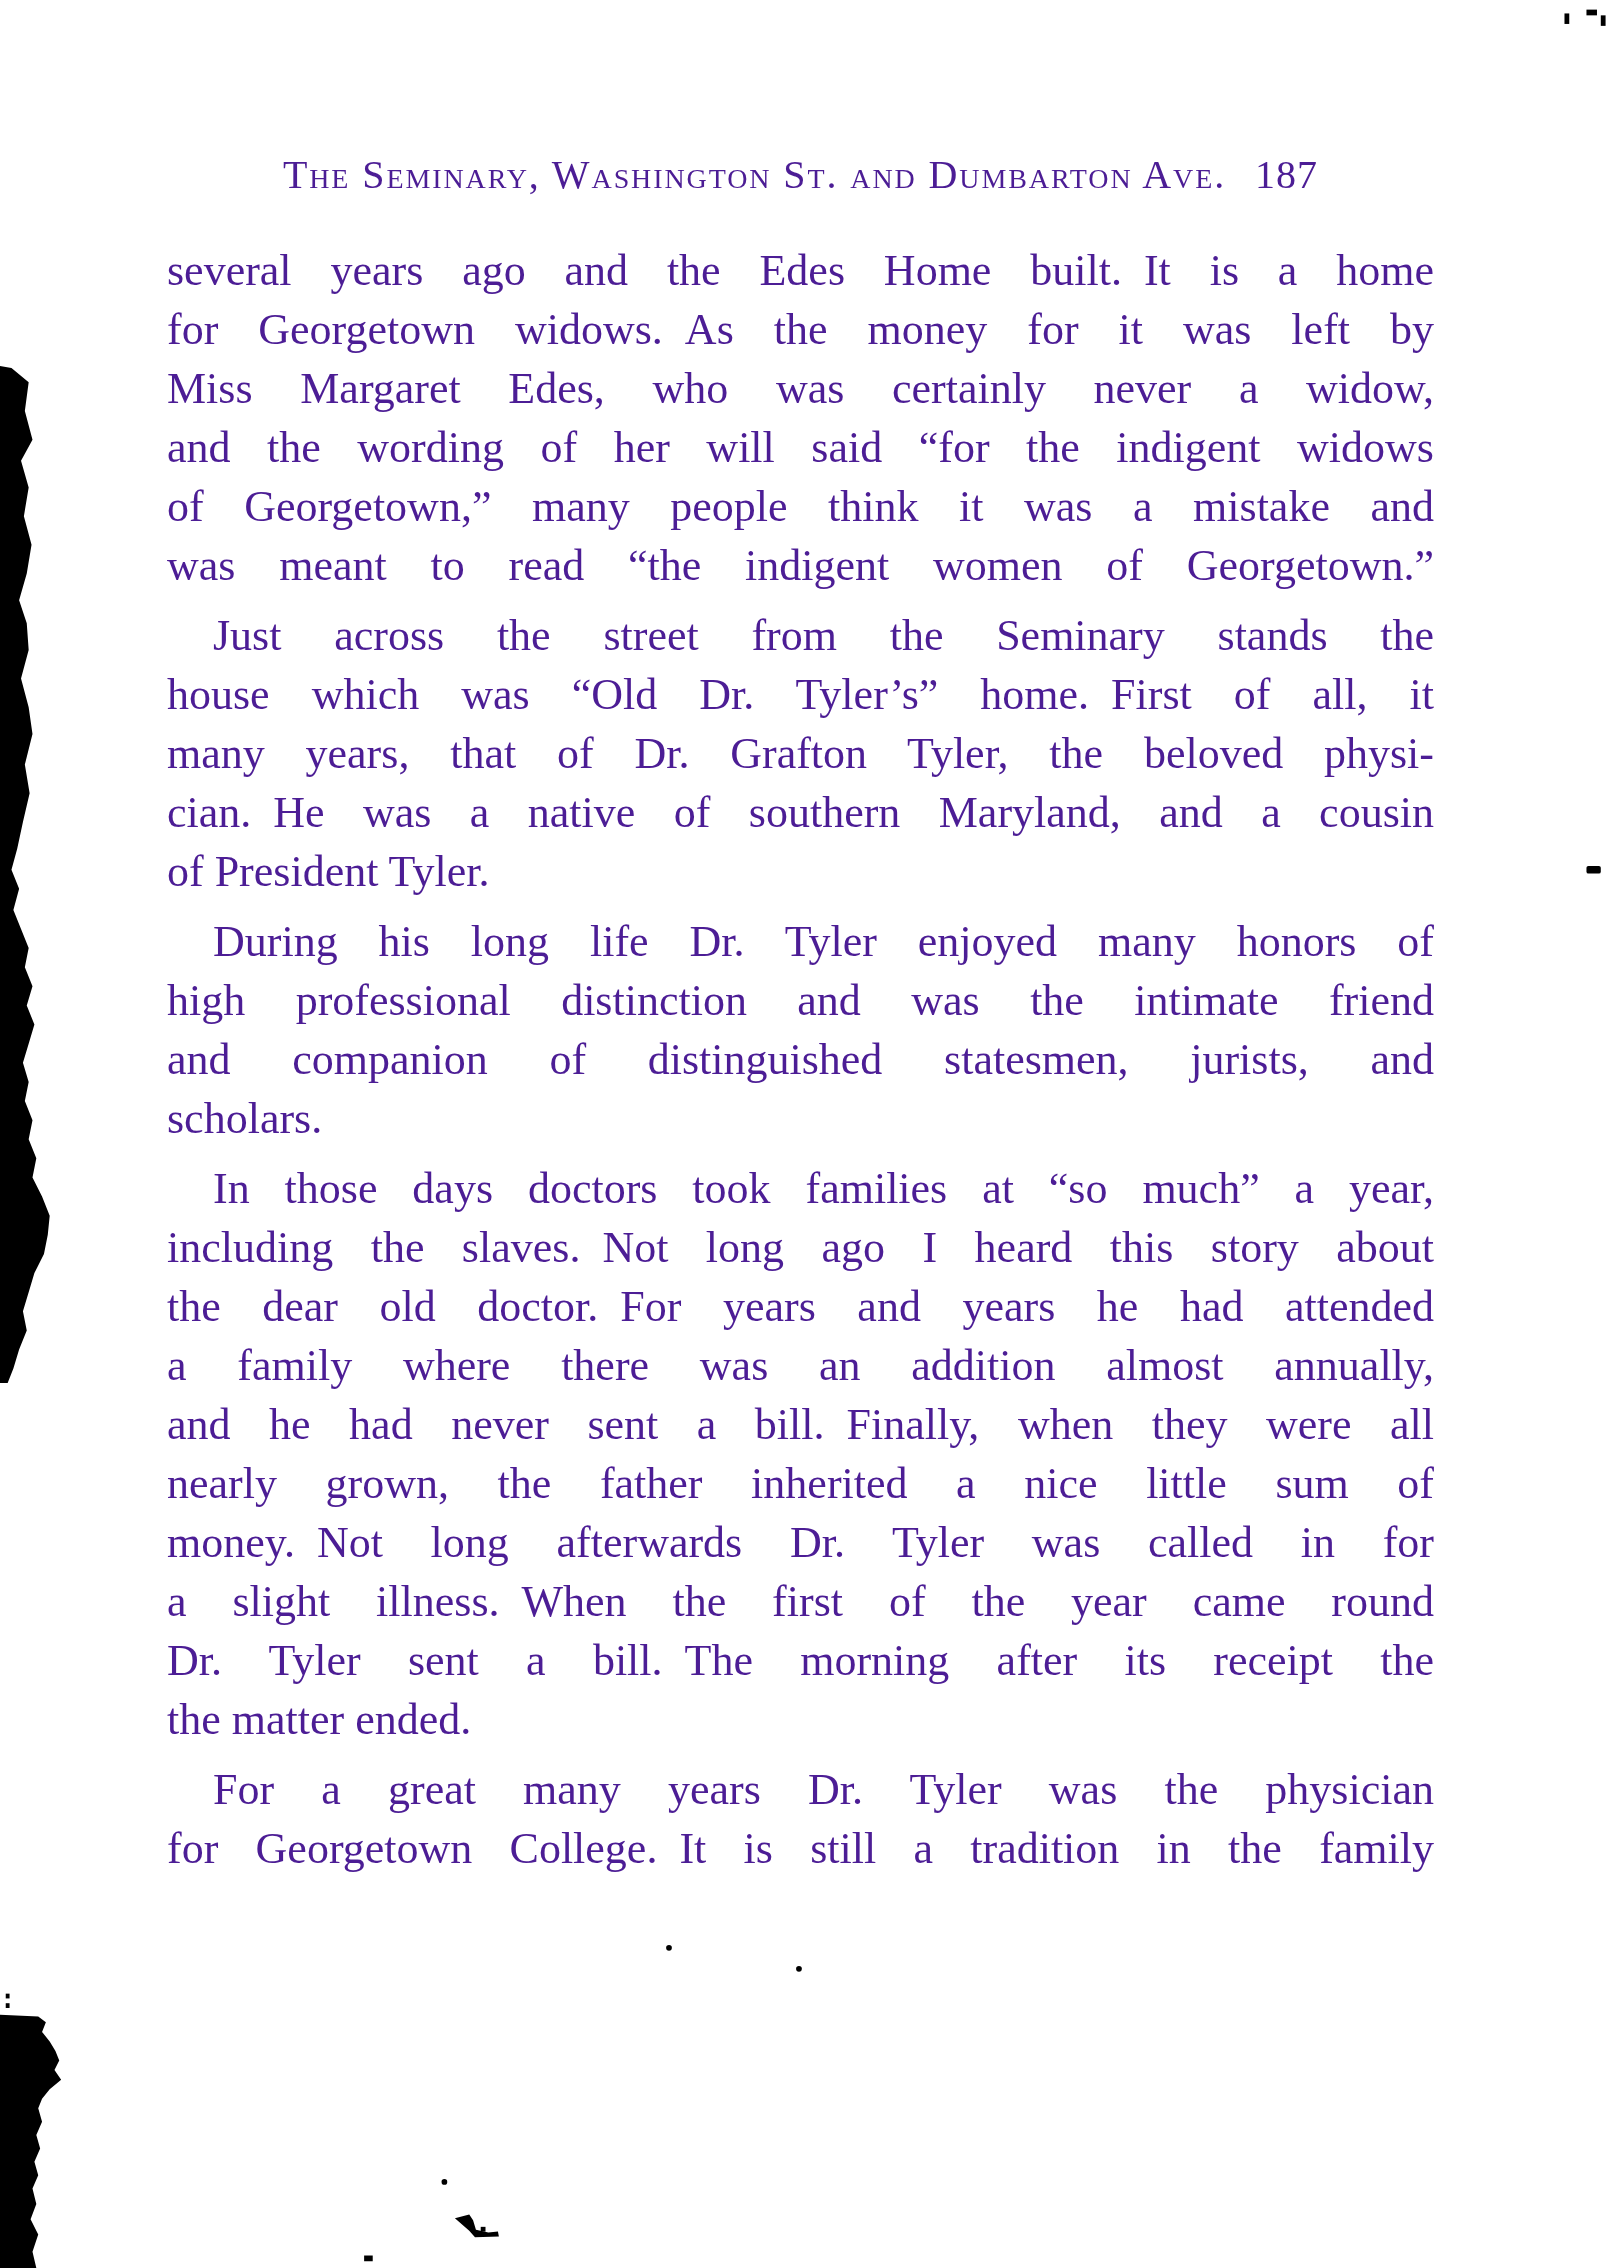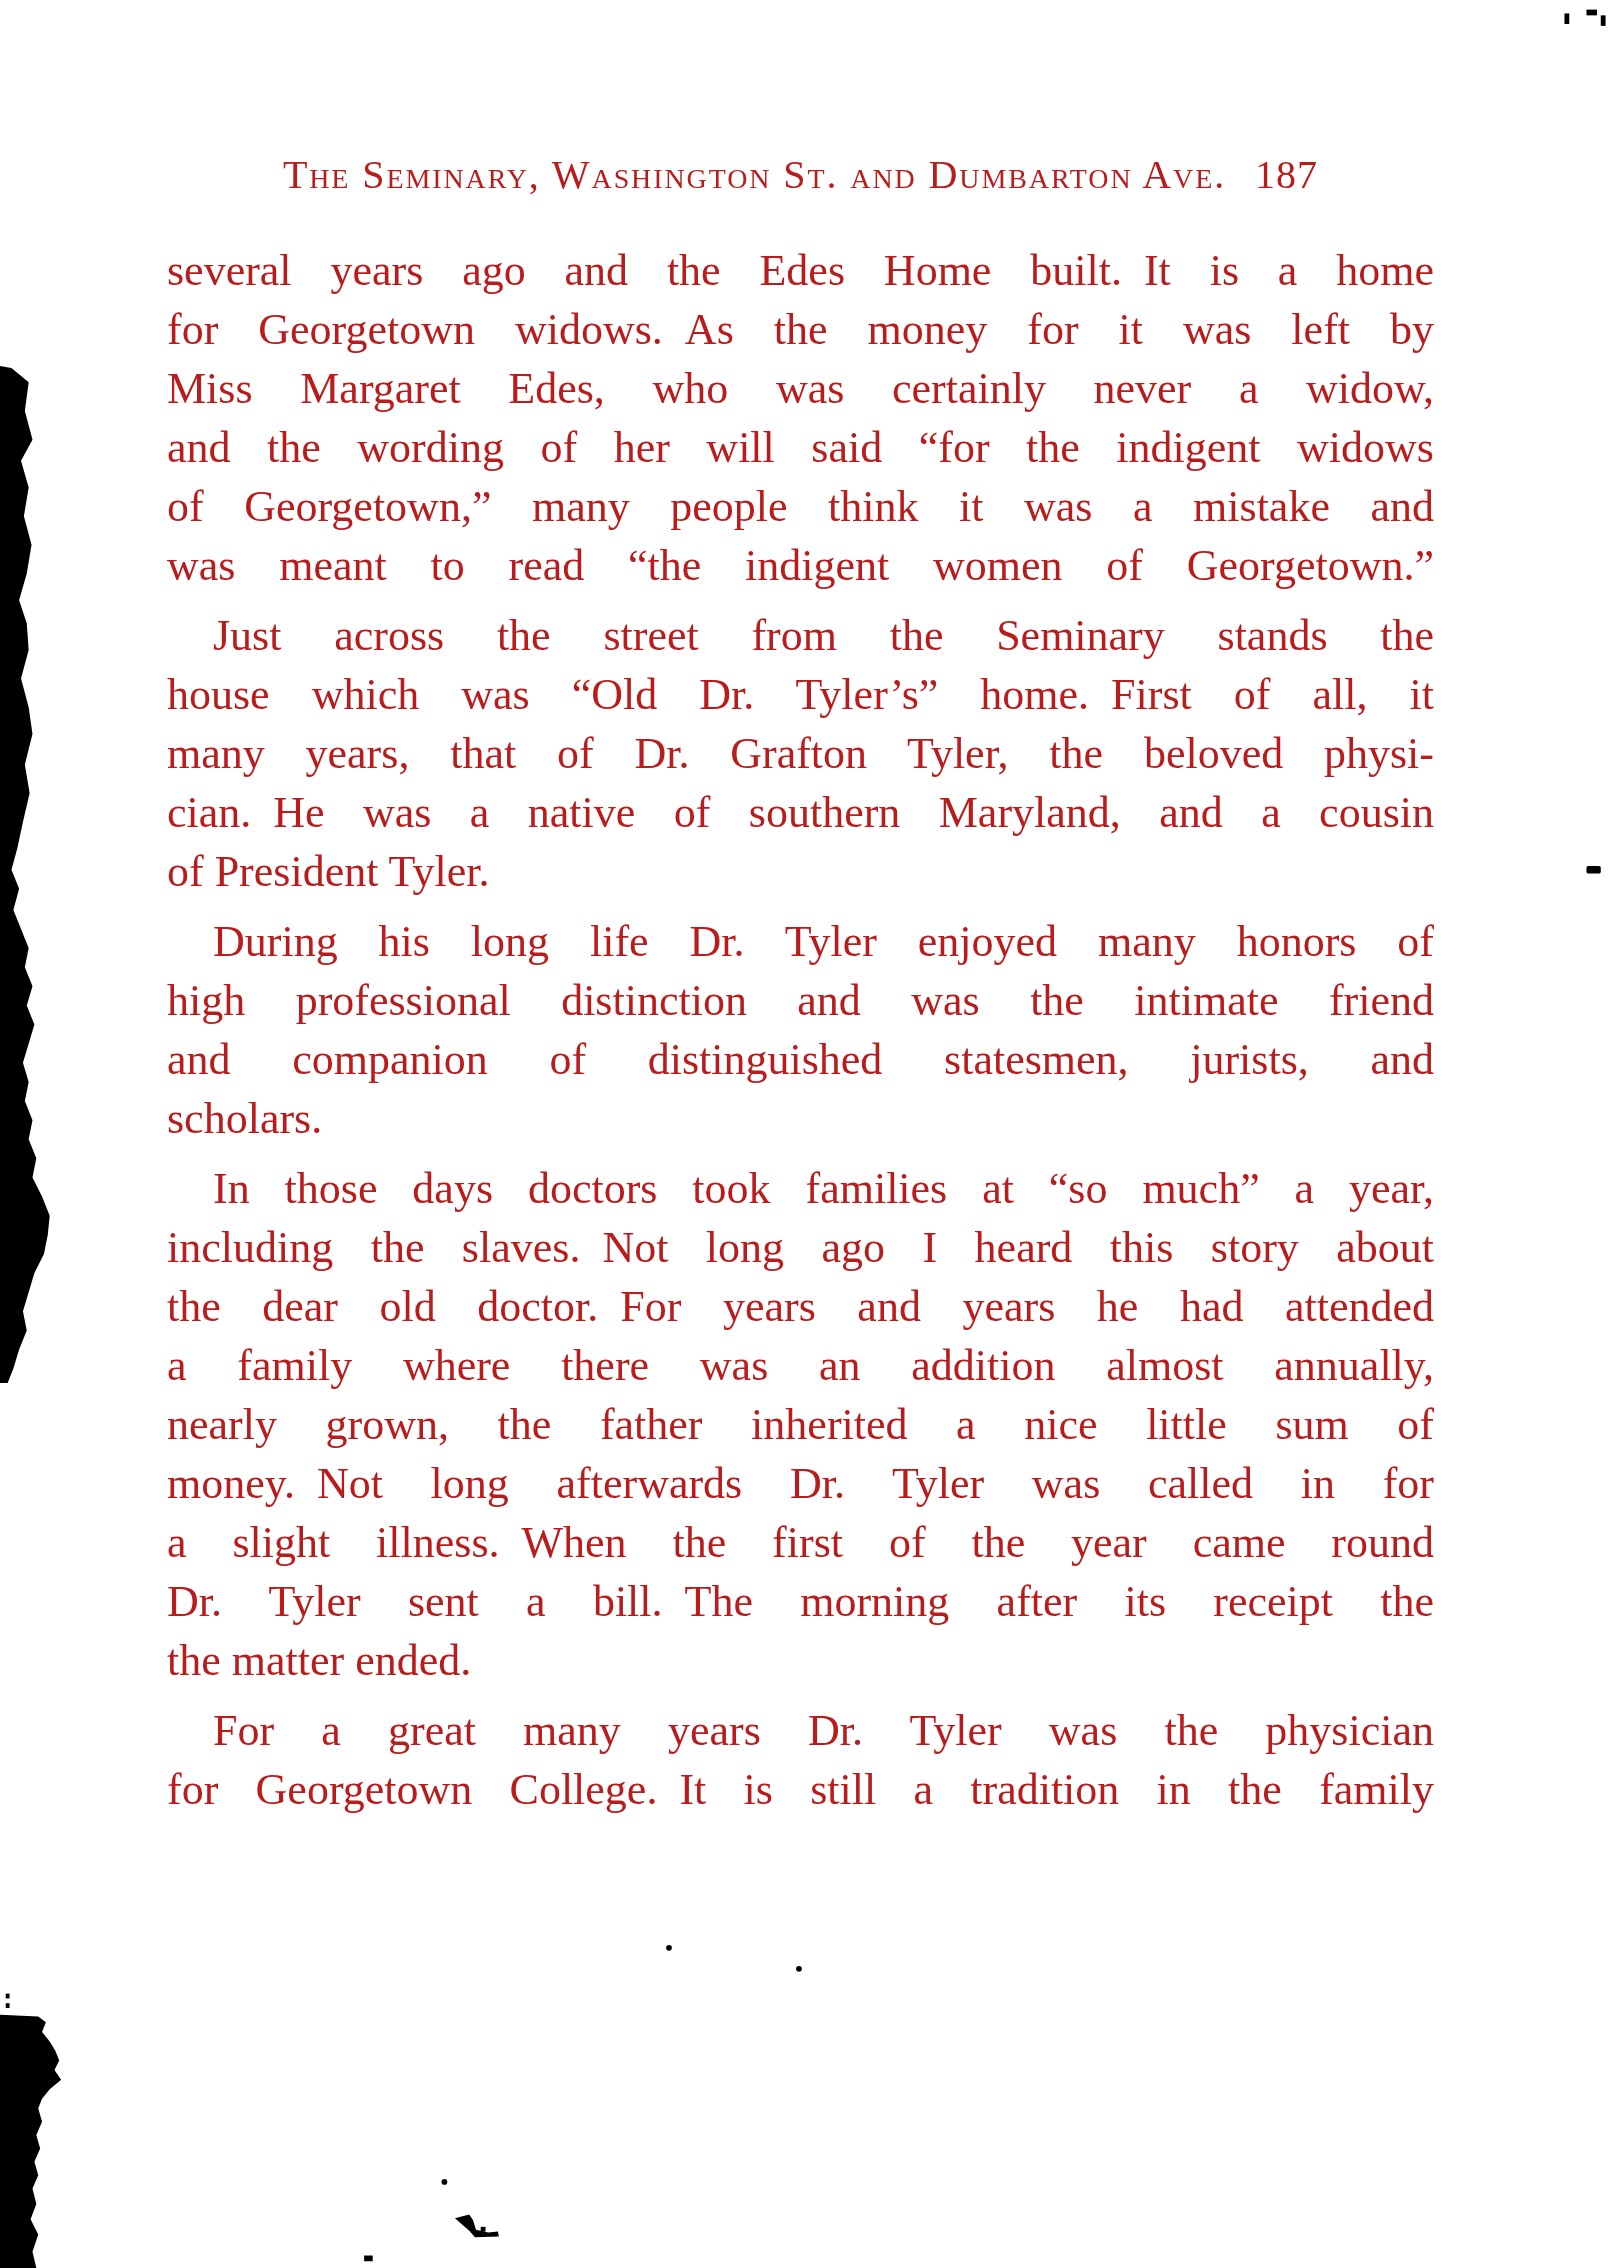--- a/index.html
+++ b/index.html
@@ -3,21 +3,21 @@
 <meta charset="utf-8">
 <style>
   html, body { margin: 0; padding: 0; background: #e8e8e8; }
   .page {
     position: relative;
     width: 1618px;
     height: 2268px;
     background: #ffffff;
     overflow: hidden;
     font-family: "Liberation Serif", "DejaVu Serif", serif;
-    color: #b91c1c;
+    color: #4c1d95;
   }
   .artifacts {
     position: absolute;
     left: 0; top: 0;
     width: 1618px; height: 2268px;
     z-index: 0;
     pointer-events: none;
   }
   .running-head {
     position: absolute;
@@ -107,20 +107,21 @@
         <div class="line para-start">During his long life Dr. Tyler enjoyed many honors of</div>
         <div class="line">high professional distinction and was the intimate friend</div>
         <div class="line">and companion of distinguished statesmen, jurists, and</div>
         <div class="line flush-left">scholars.</div>
       </div>
       <div class="paragraph">
         <div class="line para-start">In those days doctors took families at “so much” a year,</div>
         <div class="line">including the slaves. Not long ago I heard this story about</div>
         <div class="line">the dear old doctor. For years and years he had attended</div>
         <div class="line">a family where there was an addition almost annually,</div>
+        <div class="line">and he had never sent a bill. Finally, when they were all</div>
         <div class="line">nearly grown, the father inherited a nice little sum of</div>
         <div class="line">money. Not long afterwards Dr. Tyler was called in for</div>
         <div class="line">a slight illness. When the first of the year came round</div>
         <div class="line">Dr. Tyler sent a bill. The morning after its receipt the</div>
         <div class="line flush-left">the matter ended.</div>
       </div>
       <div class="paragraph">
         <div class="line para-start">For a great many years Dr. Tyler was the physician</div>
         <div class="line">for Georgetown College. It is still a tradition in the family</div>
       </div>

